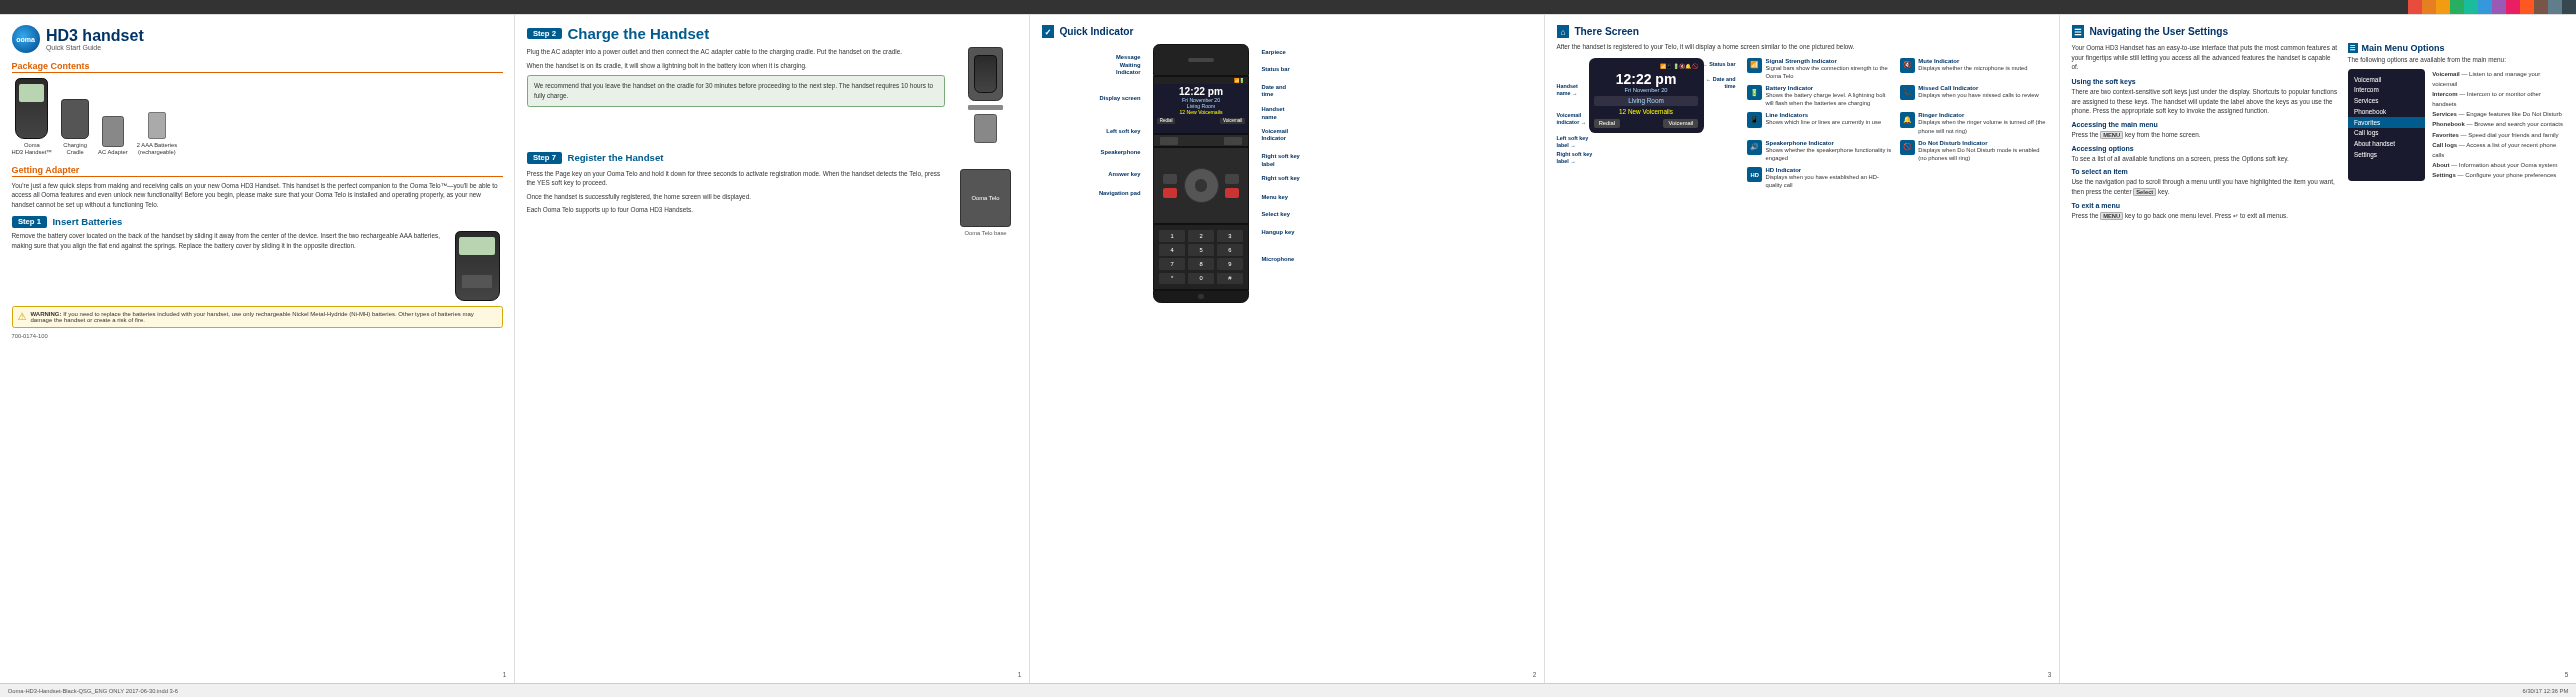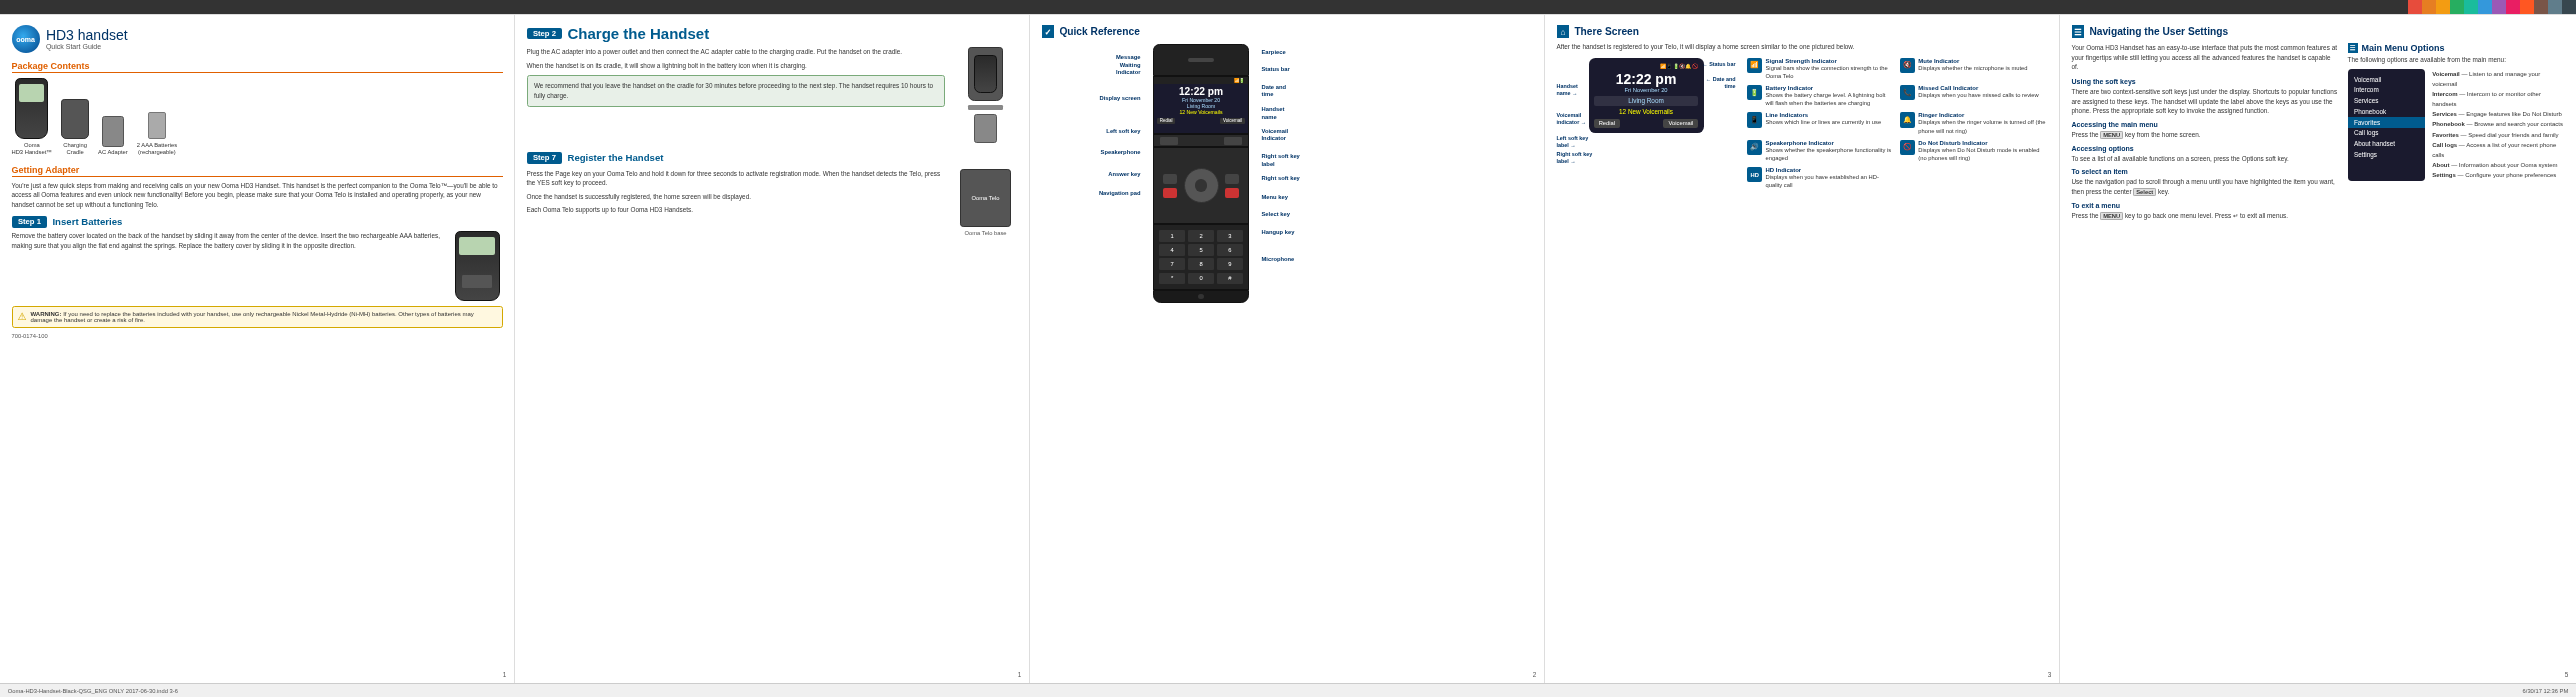--- a/index.html
+++ b/index.html
@@ -37,21 +37,21 @@
     </div>
   </div>
 
   <div style="display:flex; flex:1; border-top:1.3px solid #ddd;">
 
     <div style="width:515px; padding:10.2px 11.5px; border-right:1.3px solid #ddd; position:relative; overflow:hidden; background:#fff;">
 
       <div style="display:flex; align-items:center; gap:6.4px; margin-bottom:7.7px;">
         <div style="width:28px;height:28px;border-radius:50%;background:radial-gradient(circle at 40% 40%,#33aaee,#004488);display:flex;align-items:center;justify-content:center;color:#fff;font-size:7px;font-weight:bold;">ooma</div>
         <div>
-          <div style="font-size:14px;font-weight:normal;color:#003366;line-height:1.1;">
+          <div style="font-size:16px;font-weight:bold;color:#003366;line-height:1.1;">
             <span style="color:#003366;">HD3</span> <span style="color:#003366;">handset</span>
           </div>
           <div style="font-size:7px;color:#555;">Quick Start Guide</div>
         </div>
       </div>
 
       <div style="font-size:9px;color:#e06000;font-weight:bold;border-bottom:1px solid #e06000;padding-bottom:1.3px;margin-bottom:5.1px;">Package Contents</div>
 
       <div style="display:flex;gap:9px;align-items:flex-end;margin-bottom:7.7px;">
 
@@ -152,21 +152,21 @@
         </div>
       </div>
 
       <div style="position:absolute;bottom:5.1px;right:7.7px;font-size:6.4px;color:#555;">1</div>
     </div>
 
     <div style="width:515px;padding:10.2px 11.5px;border-right:1.3px solid #ddd;position:relative;overflow:hidden;background:#fff;">
 
       <div style="display:flex;align-items:center;gap:5.1px;font-size:10.2px;font-weight:bold;color:#003366;margin-bottom:6.4px;">
         <span style="background:#005b8e;color:#fff;width:12.8px;height:12.8px;display:inline-flex;align-items:center;justify-content:center;font-size:8.3px;">✓</span>
-        <span>Quick Reference</span>
+        <span>Quick Indicator</span>
       </div>
 
       <div style="display:flex;gap:0;align-items:flex-start;position:relative;">
 
         <div style="width:99px;display:flex;flex-direction:column;gap:0;padding-top:9.6px;">
           <div style="font-size:5.8px;font-weight:bold;color:#003366;text-align:right;margin-bottom:18px;line-height:1.3;">Message<br>Waiting<br>Indicator</div>
           <div style="font-size:5.8px;font-weight:bold;color:#003366;text-align:right;margin-bottom:25.6px;line-height:1.3;">Display screen</div>
           <div style="font-size:5.8px;font-weight:bold;color:#003366;text-align:right;margin-bottom:14px;line-height:1.3;">Left soft key</div>
           <div style="font-size:5.8px;font-weight:bold;color:#003366;text-align:right;margin-bottom:14px;line-height:1.3;">Speakerphone</div>
           <div style="font-size:5.8px;font-weight:bold;color:#003366;text-align:right;margin-bottom:11.5px;line-height:1.3;">Answer key</div>

